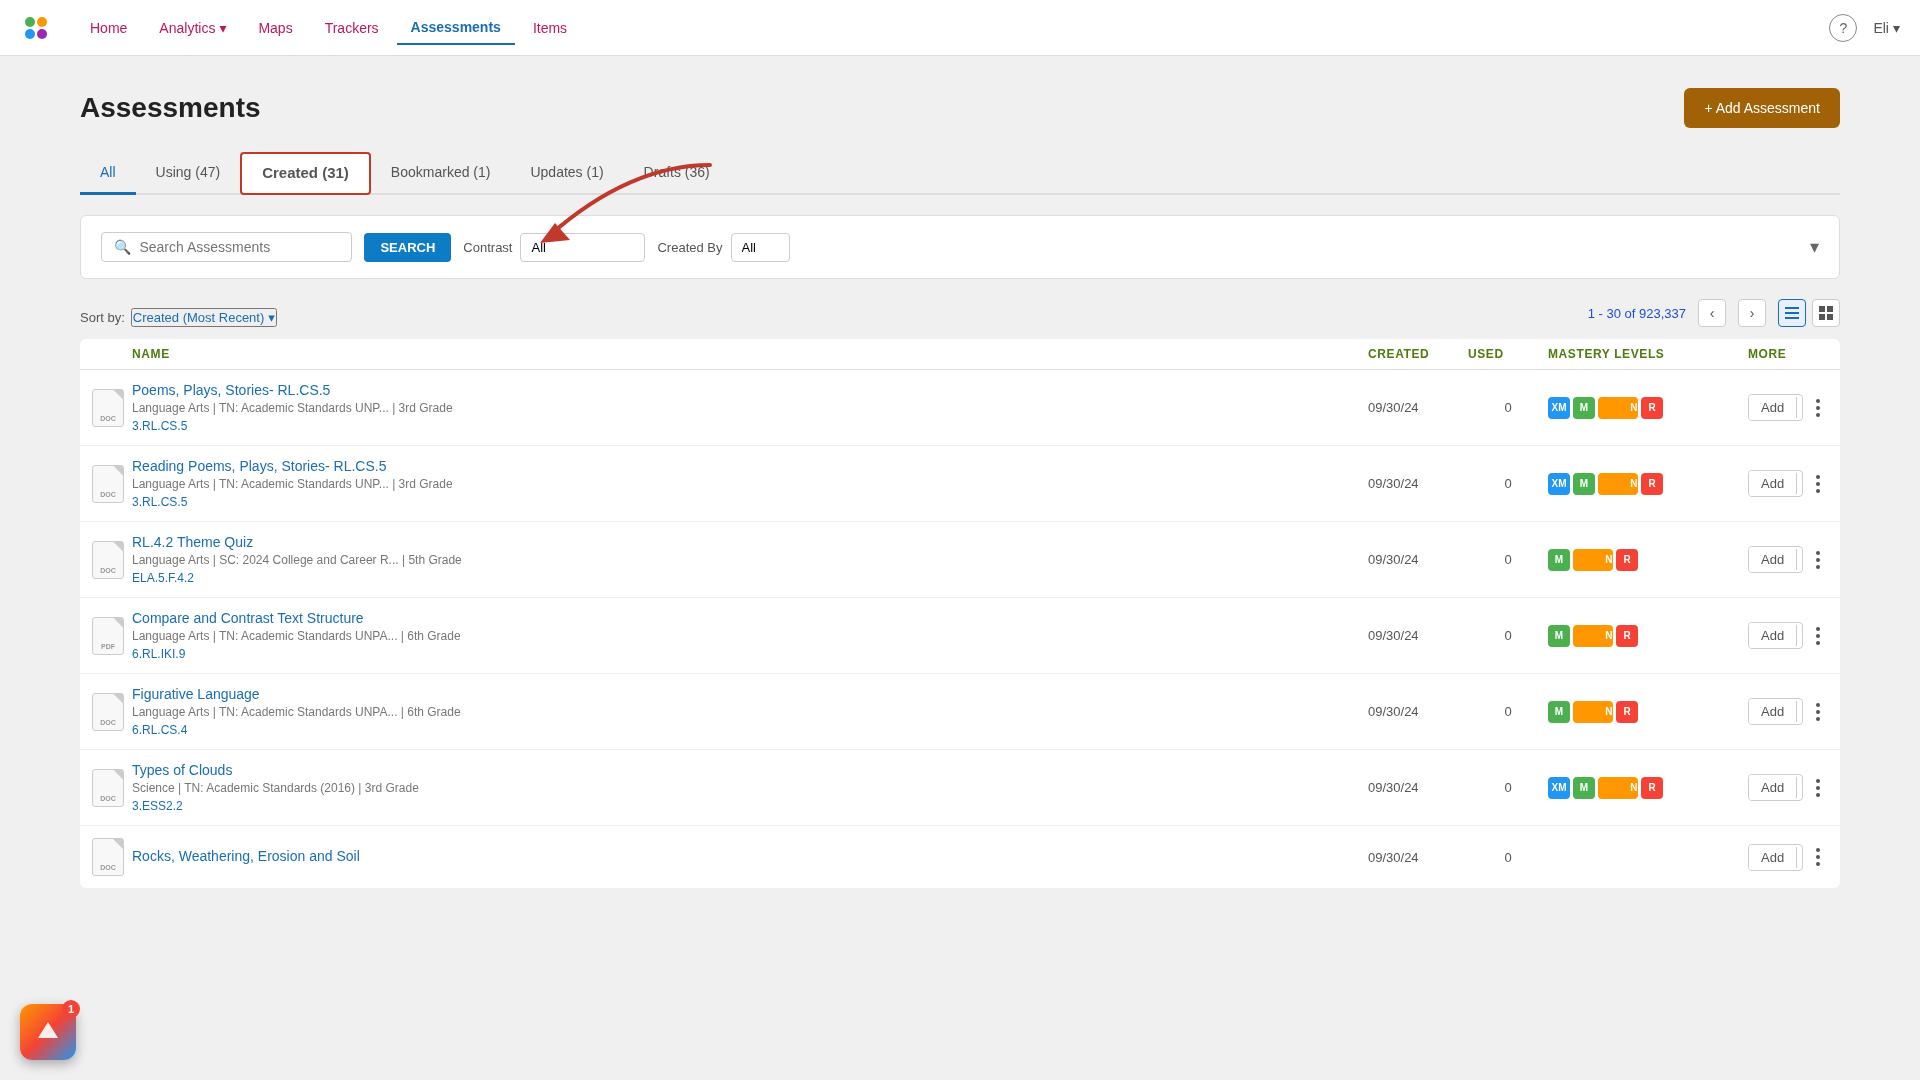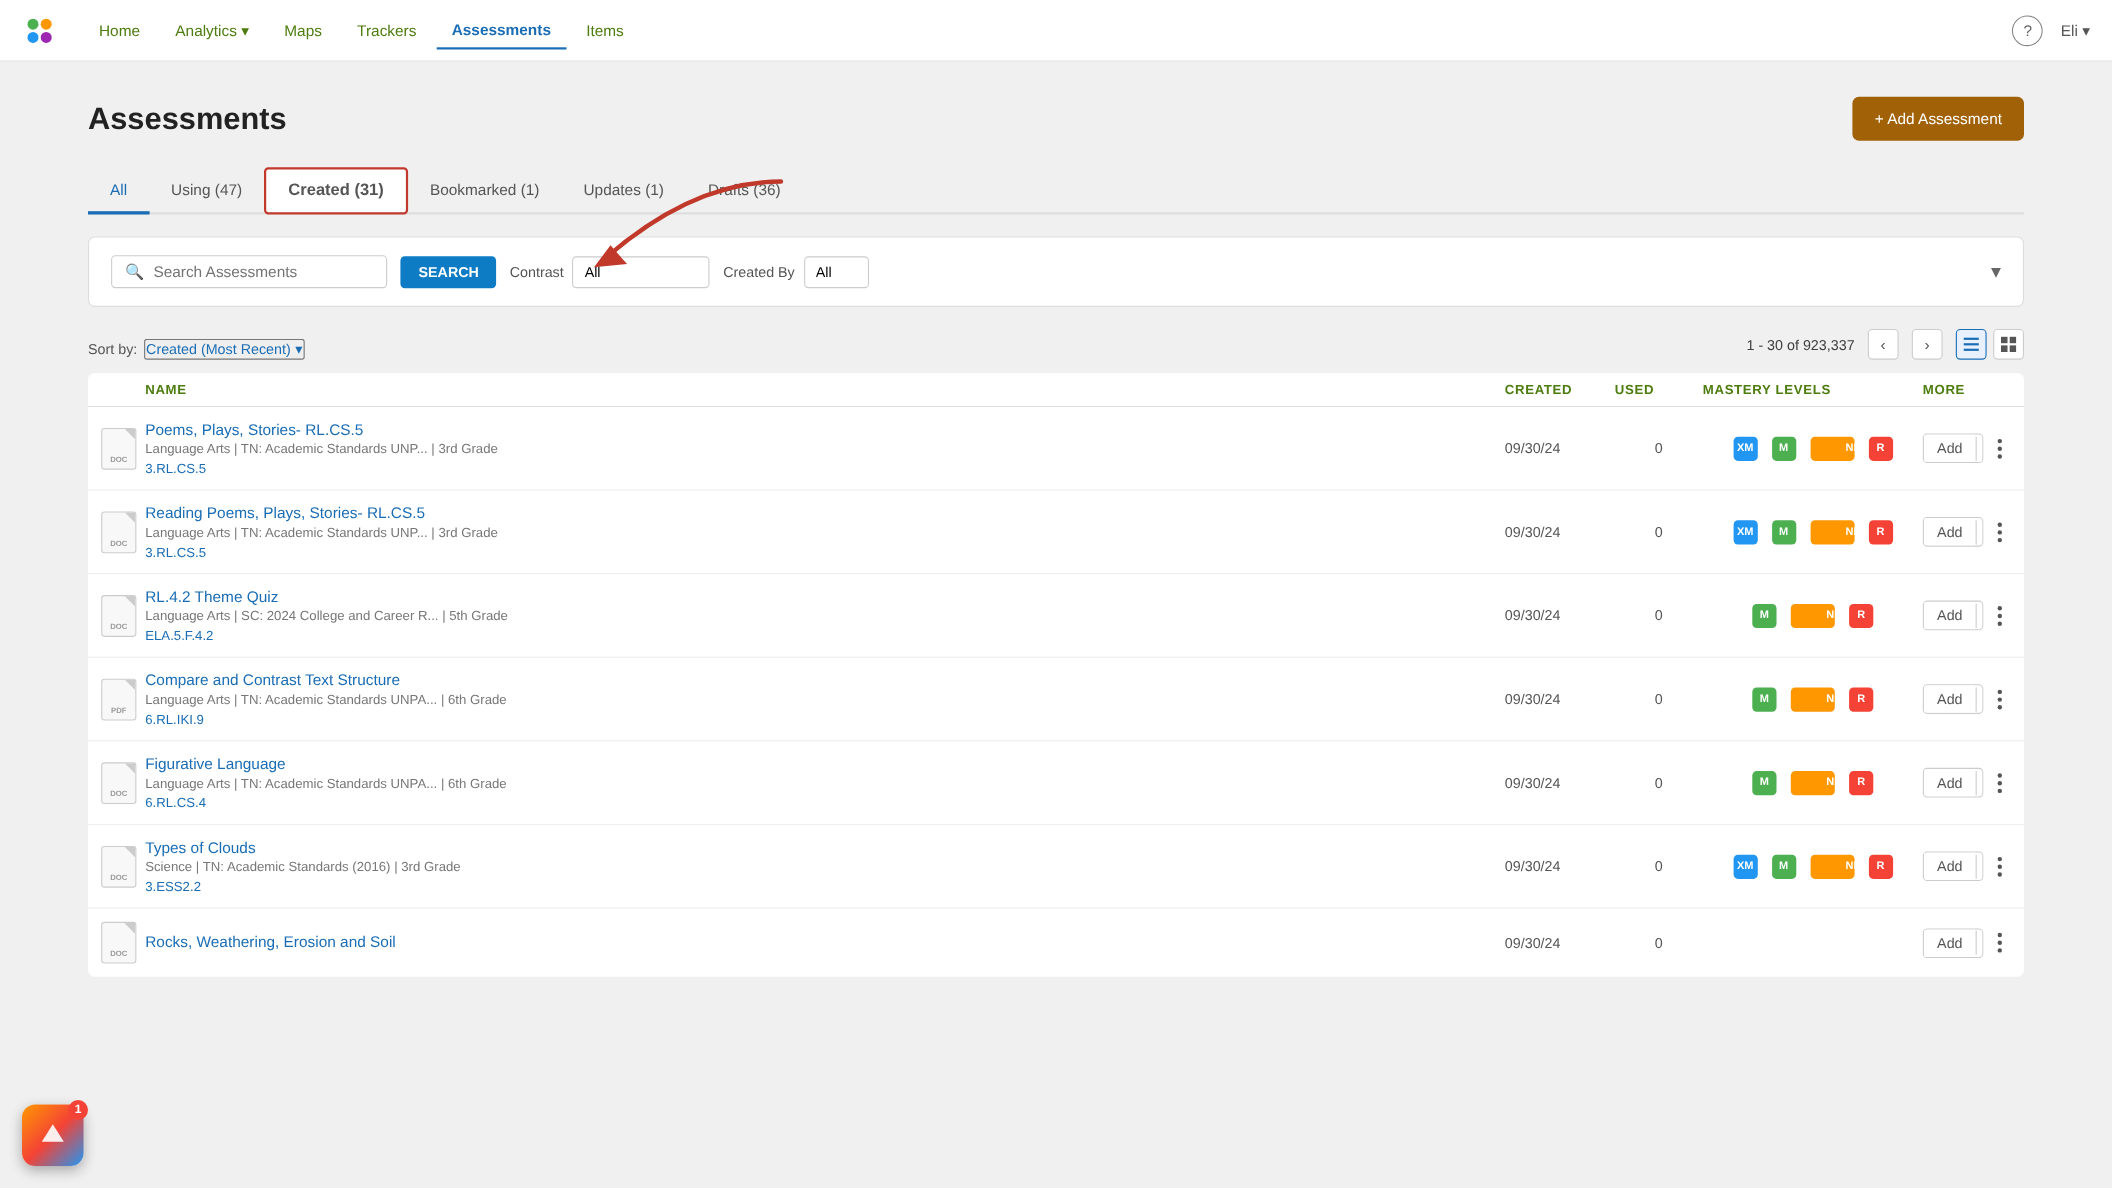--- a/index.html
+++ b/index.html
@@ -3,21 +3,21 @@
   <meta charset="utf-8">
   <style>
     * { box-sizing: border-box; margin: 0; padding: 0; }
     body { font-family: -apple-system, BlinkMacSystemFont, 'Segoe UI', sans-serif; background: #f0f0f0; color: #333; font-size: 14px; }
 
     
     .nav { background: #fff; height: 56px; display: flex; align-items: center; padding: 0 20px; border-bottom: 1px solid #ddd; position: relative; z-index: 10; }
     .nav-logo { display: flex; align-items: center; margin-right: 24px; }
     .nav-logo-icon { width: 32px; height: 32px; }
     .nav-links { display: flex; align-items: center; gap: 4px; flex: 1; }
-    .nav-link { padding: 8px 14px; color: #4d7c0f; text-decoration: none; font-size: 14px; cursor: pointer; border-radius: 4px; display: flex; align-items: center; gap: 4px; }
+    .nav-link { padding: 8px 14px; color: #be185d; text-decoration: none; font-size: 14px; cursor: pointer; border-radius: 4px; display: flex; align-items: center; gap: 4px; }
     .nav-link.active { color: #1a6db5; font-weight: 600; border-bottom: 2px solid #1a6db5; border-radius: 0; }
     .nav-right { display: flex; align-items: center; gap: 16px; }
     .nav-help { width: 28px; height: 28px; border-radius: 50%; border: 1.5px solid #888; display: flex; align-items: center; justify-content: center; color: #666; font-size: 14px; cursor: pointer; }
     .nav-user { color: #555; font-size: 14px; cursor: pointer; display: flex; align-items: center; gap: 4px; }
 
     
     .main { padding: 32px 80px; background: #f0f0f0; min-height: calc(100vh - 56px); }
     .page-header { display: flex; justify-content: space-between; align-items: center; margin-bottom: 24px; }
     .page-title { font-size: 28px; font-weight: 600; color: #222; }
     .add-btn { background: #a16207; color: #fff; border: none; padding: 12px 20px; border-radius: 6px; font-size: 14px; cursor: pointer; display: flex; align-items: center; gap: 8px; font-weight: 500; }
@@ -35,21 +35,21 @@
     .search-btn { background: #0d7cc4; color: #fff; border: none; padding: 7px 16px; border-radius: 4px; cursor: pointer; font-size: 13px; font-weight: 600; }
     .filter-group { display: flex; align-items: center; gap: 8px; }
     .filter-label { color: #555; font-size: 13px; }
     .filter-select { border: 1px solid #ccc; border-radius: 4px; padding: 6px 28px 6px 10px; font-size: 13px; background: #fff; appearance: none; cursor: pointer; }
     .expand-btn { margin-left: auto; background: none; border: none; cursor: pointer; color: #666; font-size: 18px; }
 
     
     .table-controls { display: flex; justify-content: space-between; align-items: flex-end; margin-bottom: 12px; }
     .sort-control { color: #555; font-size: 13px; display: flex; align-items: center; gap: 6px; }
     .sort-link { color: #1a6db5; cursor: pointer; display: flex; align-items: center; gap: 4px; font-size: 13px; }
-    .pagination { display: flex; align-items: center; gap: 10px; font-size: 13px; color: #404040; }
+    .pagination { display: flex; align-items: center; gap: 10px; font-size: 13px; color: #1d4ed8; }
     .page-btn { width: 28px; height: 28px; border: 1px solid #ccc; border-radius: 4px; background: #fff; cursor: pointer; display: flex; align-items: center; justify-content: center; color: #555; font-size: 14px; }
     .view-btns { display: flex; gap: 6px; }
     .view-btn { width: 28px; height: 28px; border: 1px solid #ccc; border-radius: 4px; background: #fff; cursor: pointer; display: flex; align-items: center; justify-content: center; color: #555; }
     .view-btn.active { background: #e8f0fe; border-color: #1a6db5; color: #1a6db5; }
 
     
     .table-header { display: grid; grid-template-columns: 40px 1fr 100px 80px 200px 80px; padding: 8px 12px; color: #4d7c0f; font-size: 12px; font-weight: 600; text-transform: uppercase; letter-spacing: 0.05em; border-bottom: 1px solid #ddd; background: #fff; border-radius: 6px 6px 0 0; }
     .table-body { background: #fff; border-radius: 0 0 6px 6px; }
 
     
@@ -60,21 +60,21 @@
     .doc-icon::before { content: ''; position: absolute; top: 0; right: 0; width: 10px; height: 10px; background: #ccc; clip-path: polygon(0 0, 100% 100%, 100% 0); }
 
     .row-name { }
     .row-title { color: #1a6db5; font-size: 14px; cursor: pointer; display: block; margin-bottom: 3px; }
     .row-meta { color: #777; font-size: 12px; margin-bottom: 2px; }
     .row-standard { color: #1a6db5; font-size: 12px; cursor: pointer; }
 
     .row-date { color: #555; font-size: 13px; }
     .row-used { color: #555; font-size: 13px; text-align: center; }
 
-    .mastery-badges { display: flex; gap: 13px; flex-wrap: wrap; justify-content: center; }
+    .mastery-badges { display: flex; gap: 3px; flex-wrap: wrap; }
     .badge { width: 22px; height: 22px; border-radius: 4px; display: flex; align-items: center; justify-content: center; font-size: 10px; font-weight: 700; color: #fff; }
     .badge-xm { background: #2196f3; }
     .badge-m { background: #4caf50; }
     .badge-nm { background: #ff9800; padding-left: 40px; }
     .badge-r { background: #f44336; }
 
     .row-actions { display: flex; align-items: center; gap: 6px; }
     .add-split-btn { display: flex; align-items: center; border: 1px solid #ccc; border-radius: 4px; overflow: hidden; }
     .add-split-main { padding: 5px 12px; font-size: 13px; background: #fff; border: none; cursor: pointer; color: #555; }
     .add-split-arrow { padding: 5px 6px; background: #fff; border: none; border-left: 1px solid #ccc; cursor: pointer; color: #555; font-size: 10px; }

